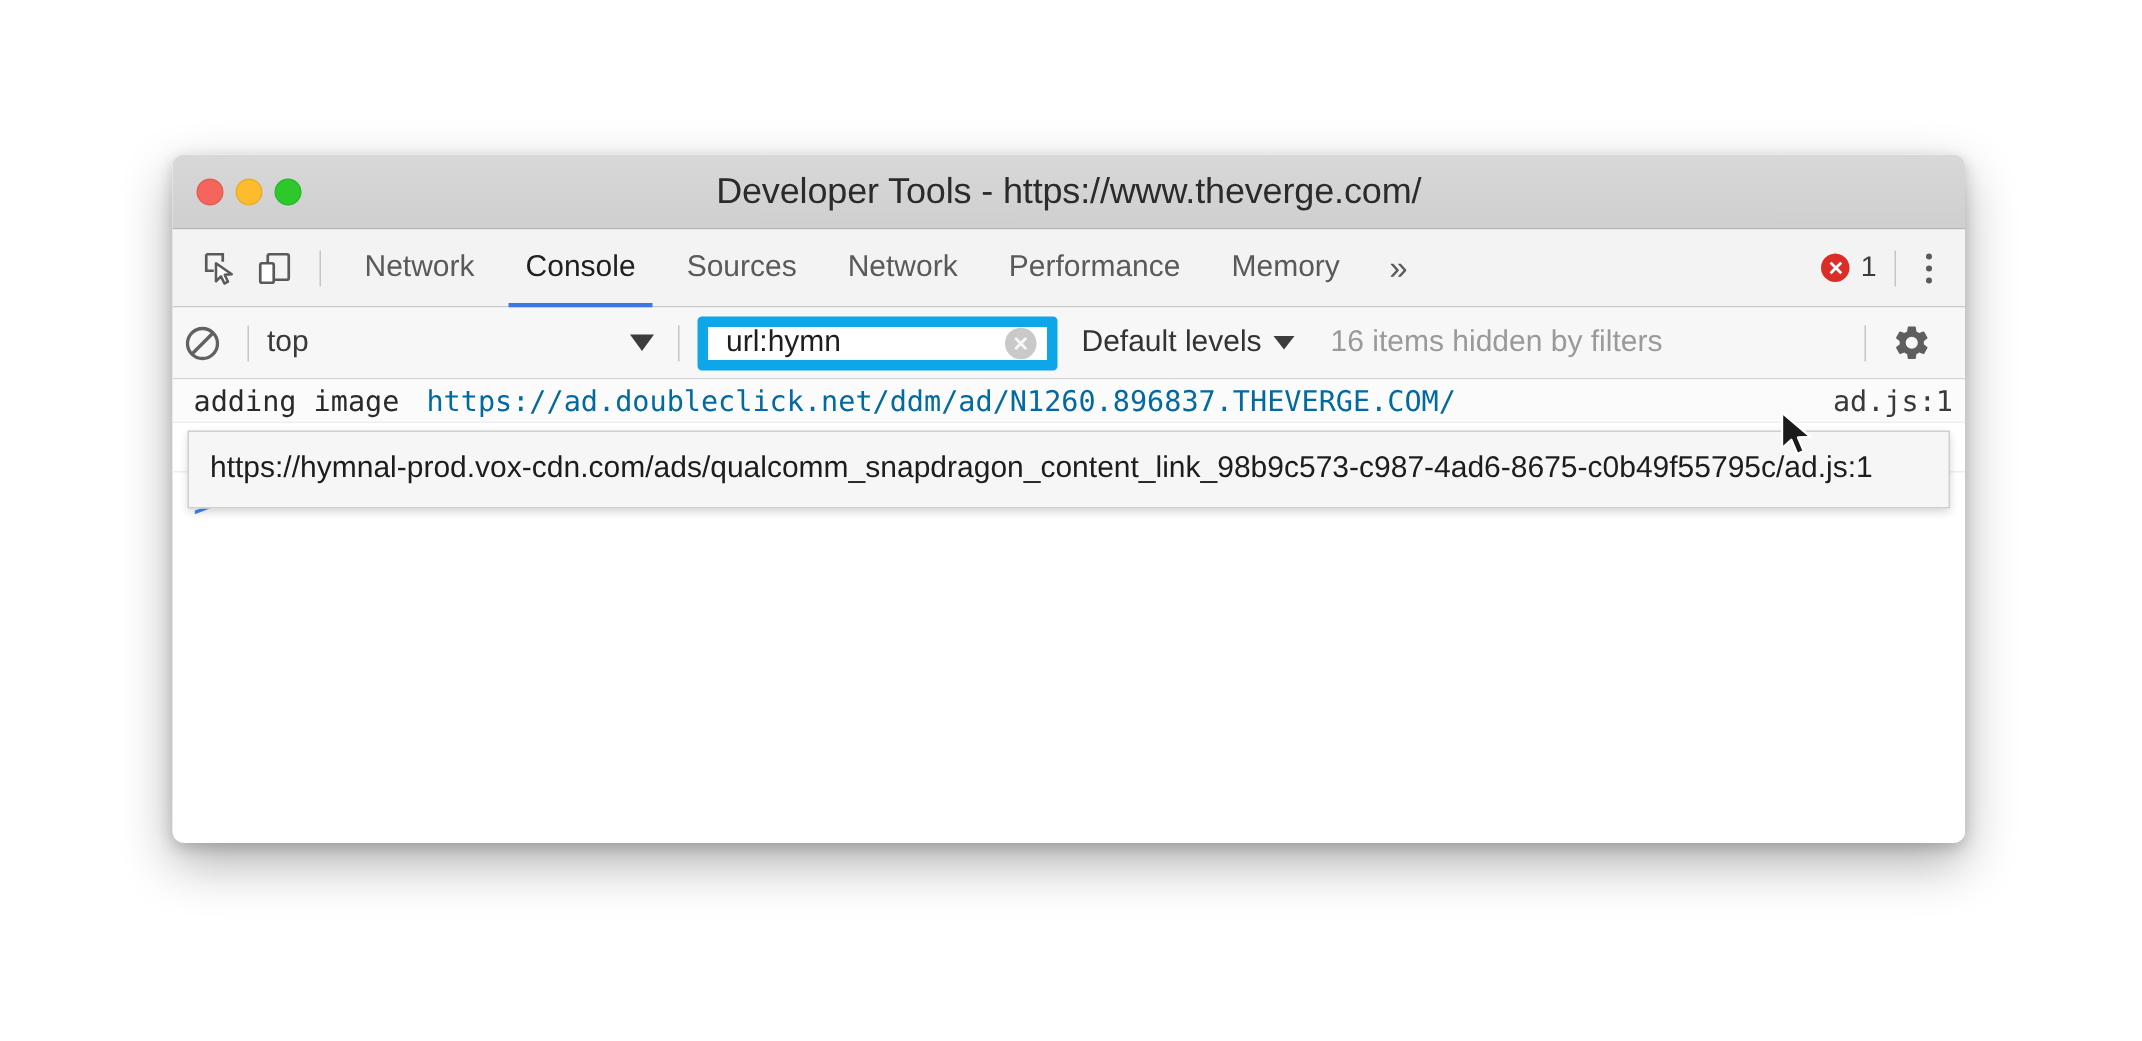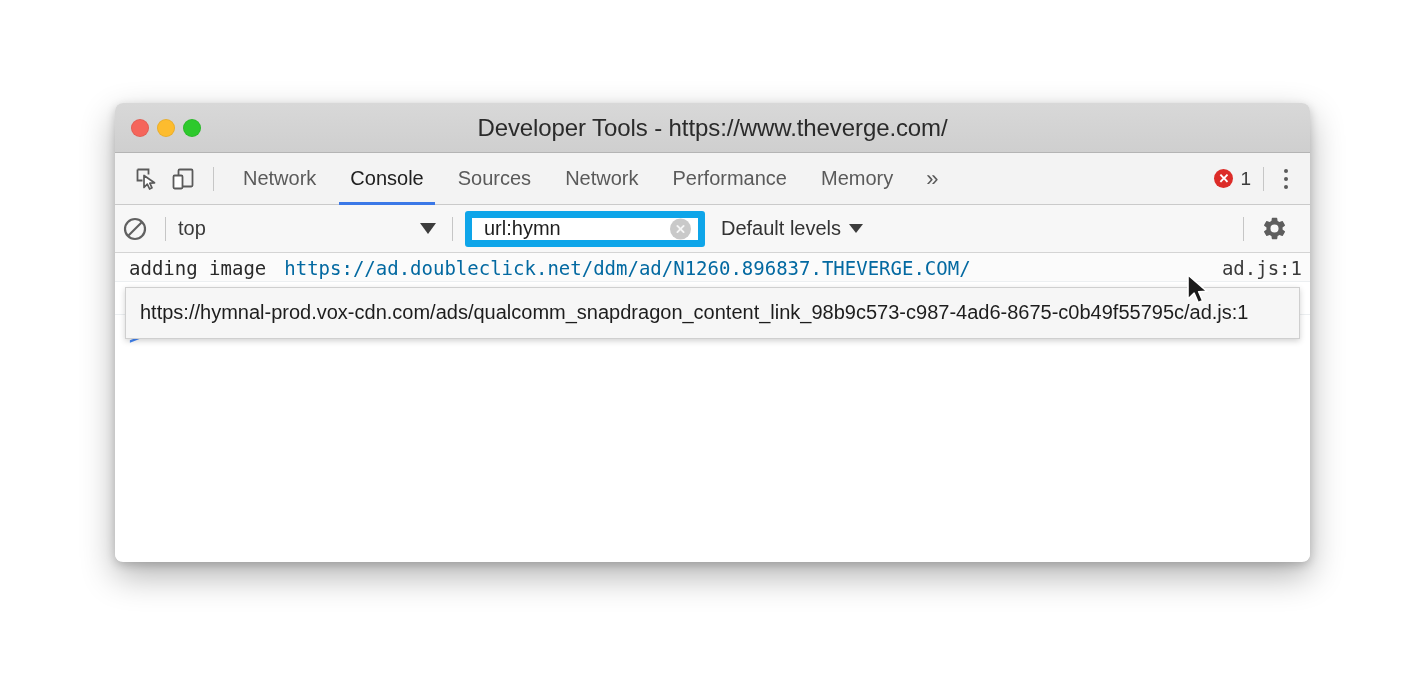--- a/index.html
+++ b/index.html
@@ -401,20 +401,21 @@
             <line x1="9.6" y1="3.4" x2="3.4" y2="9.6" stroke="#f6f6f6" stroke-width="1.9" stroke-linecap="round"></line>
           </svg>
         </span>
       </div>
 
       <div class="levels">
         <span class="levels-label">Default levels</span>
         <span class="caret-sm"></span>
       </div>
 
+      <div class="hidden-msg">16 items hidden by filters</div>
 
       <div class="filter-right">
         <div class="vsep"></div>
         <div class="tool-btn">
           <svg width="27" height="27" viewBox="0 0 24 24" aria-hidden="true">
             <path fill="#5e5e5e" d="M19.14 12.94a7.5 7.5 0 0 0 .05-.94 7.5 7.5 0 0 0-.05-.94l2.03-1.58a.49.49 0 0 0 .12-.62l-1.92-3.32a.49.49 0 0 0-.59-.22l-2.39.96a7.3 7.3 0 0 0-1.62-.94l-.36-2.54a.48.48 0 0 0-.48-.41h-3.84a.48.48 0 0 0-.48.41l-.36 2.54c-.59.24-1.13.56-1.62.94l-2.39-.96a.49.49 0 0 0-.59.22L2.74 8.86a.48.48 0 0 0 .12.62l2.03 1.58a7.9 7.9 0 0 0 0 1.88l-2.03 1.58a.49.49 0 0 0-.12.62l1.92 3.32c.12.22.38.3.59.22l2.39-.96c.5.38 1.03.7 1.62.94l.36 2.54c.04.24.24.41.48.41h3.84c.24 0 .44-.17.48-.41l.36-2.54c.59-.24 1.13-.56 1.62-.94l2.39.96c.22.08.47 0 .59-.22l1.92-3.32a.49.49 0 0 0-.12-.62l-2.03-1.58zM12 15.6A3.6 3.6 0 1 1 12 8.4a3.6 3.6 0 0 1 0 7.2z"></path>
           </svg>
         </div>
       </div>
     </div>

